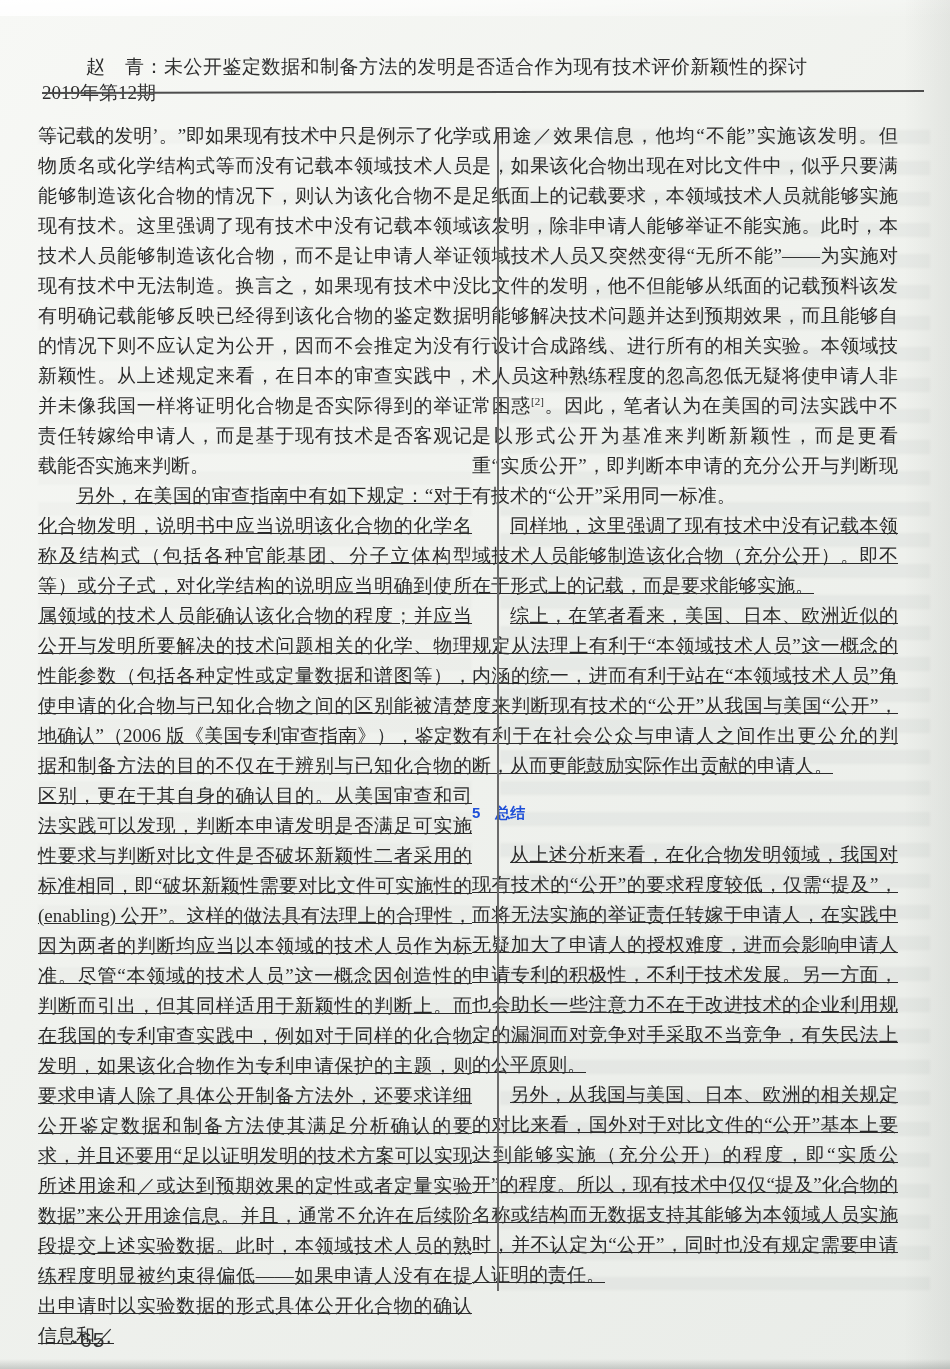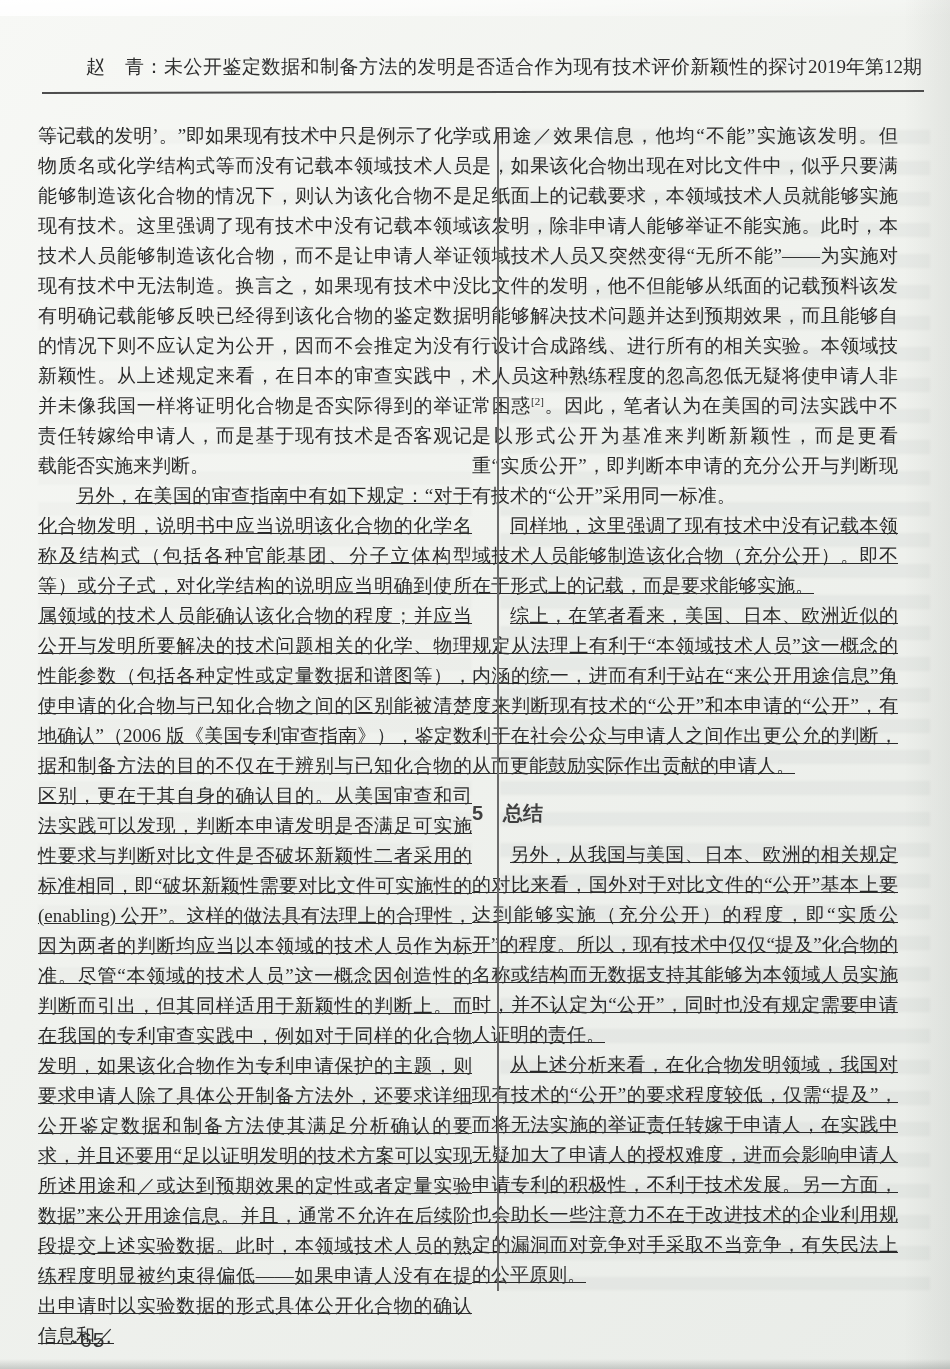--- a/index.html
+++ b/index.html
@@ -17,36 +17,36 @@
   .scan-bottom{position:absolute;left:0;right:0;bottom:0;height:10px;
     background:linear-gradient(to top,rgba(95,100,96,0.28),rgba(0,0,0,0));}
   .ghost-layer{position:absolute;top:130px;left:500px;width:430px;height:1160px;z-index:1;
     background:repeating-linear-gradient(180deg,
       rgba(100,110,115,0.055) 0 14px,rgba(0,0,0,0) 14px 31px);
     filter:blur(1px);}
   .ghost-layer.left{left:38px;width:434px;opacity:.55;}
 
   
   .header{position:absolute;top:54px;left:42px;width:880px;display:flex;
-    justify-content:space-between;align-items:baseline;font-size:19px;color:#2d2d2d;z-index:3;}
+    justify-content:space-between;align-items:baseline;font-size:19px;color:#2d2d2d;z-index:3;flex-direction:column;}
   .header-title{padding-left:44px;letter-spacing:.5px;}
   .header-issue{white-space:nowrap;}
   .header-rule{position:absolute;top:91px;left:42px;width:882px;height:2px;background:#4d4d4d;
     transform:rotate(-.12deg);z-index:3;}
 
   
   .columns{position:absolute;top:121px;left:38px;width:900px;z-index:2;display:flex;}
   .col{font-size:19px;line-height:30px;text-align:justify;text-justify:inter-ideograph;color:#2b2b2b;}
   .col-left{width:434px;}
   .col-right{width:426px;}
   .col p{margin:0;}
   .col p.indent{text-indent:2em;text-decoration:underline;}
   .col sup{font-size:11px;line-height:0;vertical-align:super;}
   .col h3{font-family:"Liberation Sans","DejaVu Sans",sans-serif;
-    font-size:20px;font-weight:bold;color:#404040;margin:17px 0 12px;text-align:left;}
+    font-size:15px;font-weight:bold;color:#1d4ed8;margin:17px 0 12px;text-align:left;}
   .col-divider{position:absolute;left:497px;top:133px;height:1158px;width:1.5px;
     background:#6b6b6b;z-index:2;}
 
   
   .page-number{position:absolute;left:72px;top:1328px;z-index:3;
     font-family:"Liberation Sans","DejaVu Sans",sans-serif;
     font-size:21px;color:#333;letter-spacing:1px;}
 </style>
 </head>
 <body>
@@ -62,24 +62,24 @@
 <div class="header-rule"></div>
 
 <div class="columns">
   <div class="col col-left">
       <p>等记载的发明’。”即如果现有技术中只是例示了化学物质名或化学结构式等而没有记载本领域技术人员能够制造该化合物的情况下，则认为该化合物不是现有技术。这里强调了现有技术中没有记载本领域技术人员能够制造该化合物，而不是让申请人举证现有技术中无法制造。换言之，如果现有技术中没有明确记载能够反映已经得到该化合物的鉴定数据的情况下则不应认定为公开，因而不会推定为没有新颖性。从上述规定来看，在日本的审查实践中，并未像我国一样将证明化合物是否实际得到的举证责任转嫁给申请人，而是基于现有技术是否客观记载能否实施来判断。</p>
       <p class="indent">另外，在美国的审查指南中有如下规定：“对于化合物发明，说明书中应当说明该化合物的化学名称及结构式（包括各种官能基团、分子立体构型等）或分子式，对化学结构的说明应当明确到使所属领域的技术人员能确认该化合物的程度；并应当公开与发明所要解决的技术问题相关的化学、物理性能参数（包括各种定性或定量数据和谱图等），使申请的化合物与已知化合物之间的区别能被清楚地确认”（2006 版《美国专利审查指南》），鉴定数据和制备方法的目的不仅在于辨别与已知化合物的区别，更在于其自身的确认目的。从美国审查和司法实践可以发现，判断本申请发明是否满足可实施性要求与判断对比文件是否破坏新颖性二者采用的标准相同，即“破坏新颖性需要对比文件可实施性的 (enabling) 公开”。这样的做法具有法理上的合理性，因为两者的判断均应当以本领域的技术人员作为标准。尽管“本领域的技术人员”这一概念因创造性的判断而引出，但其同样适用于新颖性的判断上。而在我国的专利审查实践中，例如对于同样的化合物发明，如果该化合物作为专利申请保护的主题，则要求申请人除了具体公开制备方法外，还要求详细公开鉴定数据和制备方法使其满足分析确认的要求，并且还要用“足以证明发明的技术方案可以实现所述用途和／或达到预期效果的定性或者定量实验数据”来公开用途信息。并且，通常不允许在后续阶段提交上述实验数据。此时，本领域技术人员的熟练程度明显被约束得偏低——如果申请人没有在提出申请时以实验数据的形式具体公开化合物的确认信息和／</p>
     </div>
   <div class="col col-right">
       <p>或用途／效果信息，他均“不能”实施该发明。但是，如果该化合物出现在对比文件中，似乎只要满足纸面上的记载要求，本领域技术人员就能够实施该发明，除非申请人能够举证不能实施。此时，本领域技术人员又突然变得“无所不能”——为实施对比文件的发明，他不但能够从纸面的记载预料该发明能够解决技术问题并达到预期效果，而且能够自行设计合成路线、进行所有的相关实验。本领域技术人员这种熟练程度的忽高忽低无疑将使申请人非常困惑<sup>[2]</sup>。因此，笔者认为在美国的司法实践中不是以形式公开为基准来判断新颖性，而是更看重“实质公开”，即判断本申请的充分公开与判断现有技术的“公开”采用同一标准。</p>
       <p class="indent">同样地，这里强调了现有技术中没有记载本领域技术人员能够制造该化合物（充分公开）。即不在于形式上的记载，而是要求能够实施。</p>
-      <p class="indent">综上，在笔者看来，美国、日本、欧洲近似的规定从法理上有利于“本领域技术人员”这一概念的内涵的统一，进而有利于站在“来公开用途信息”角度来判断现有技术的“公开”和本申请的“公开”，有利于在社会公众与申请人之间作出更公允的判断，从而更能鼓励实际作出贡献的申请人。</p>
+      <p class="indent">综上，在笔者看来，美国、日本、欧洲近似的规定从法理上有利于“本领域技术人员”这一概念的内涵的统一，进而有利于站在“本领域技术人员”角度来判断现有技术的“公开”从我国与美国“公开”，有利于在社会公众与申请人之间作出更公允的判断，从而更能鼓励实际作出贡献的申请人。</p>
       <h3>5　总结</h3>
+      <p class="indent">从上述分析来看，在化合物发明领域，我国对现有技术的“公开”的要求程度较低，仅需“提及”，而将无法实施的举证责任转嫁于申请人，在实践中无疑加大了申请人的授权难度，进而会影响申请人申请专利的积极性，不利于技术发展。另一方面，也会助长一些注意力不在于改进技术的企业利用规定的漏洞而对竞争对手采取不当竞争，有失民法上的公平原则。</p>
       <p class="indent">另外，从我国与美国、日本、欧洲的相关规定的对比来看，国外对于对比文件的“公开”基本上要达到能够实施（充分公开）的程度，即“实质公开”的程度。所以，现有技术中仅仅“提及”化合物的名称或结构而无数据支持其能够为本领域人员实施时，并不认定为“公开”，同时也没有规定需要申请人证明的责任。</p>
-      <p class="indent">从上述分析来看，在化合物发明领域，我国对现有技术的“公开”的要求程度较低，仅需“提及”，而将无法实施的举证责任转嫁于申请人，在实践中无疑加大了申请人的授权难度，进而会影响申请人申请专利的积极性，不利于技术发展。另一方面，也会助长一些注意力不在于改进技术的企业利用规定的漏洞而对竞争对手采取不当竞争，有失民法上的公平原则。</p>
     </div>
 </div>
 <div class="col-divider"></div>
 
 <div class="page-number">·65·</div>
 
 <div class="scan-right"></div>
 <div class="scan-bottom"></div>
 
 </body></html>

